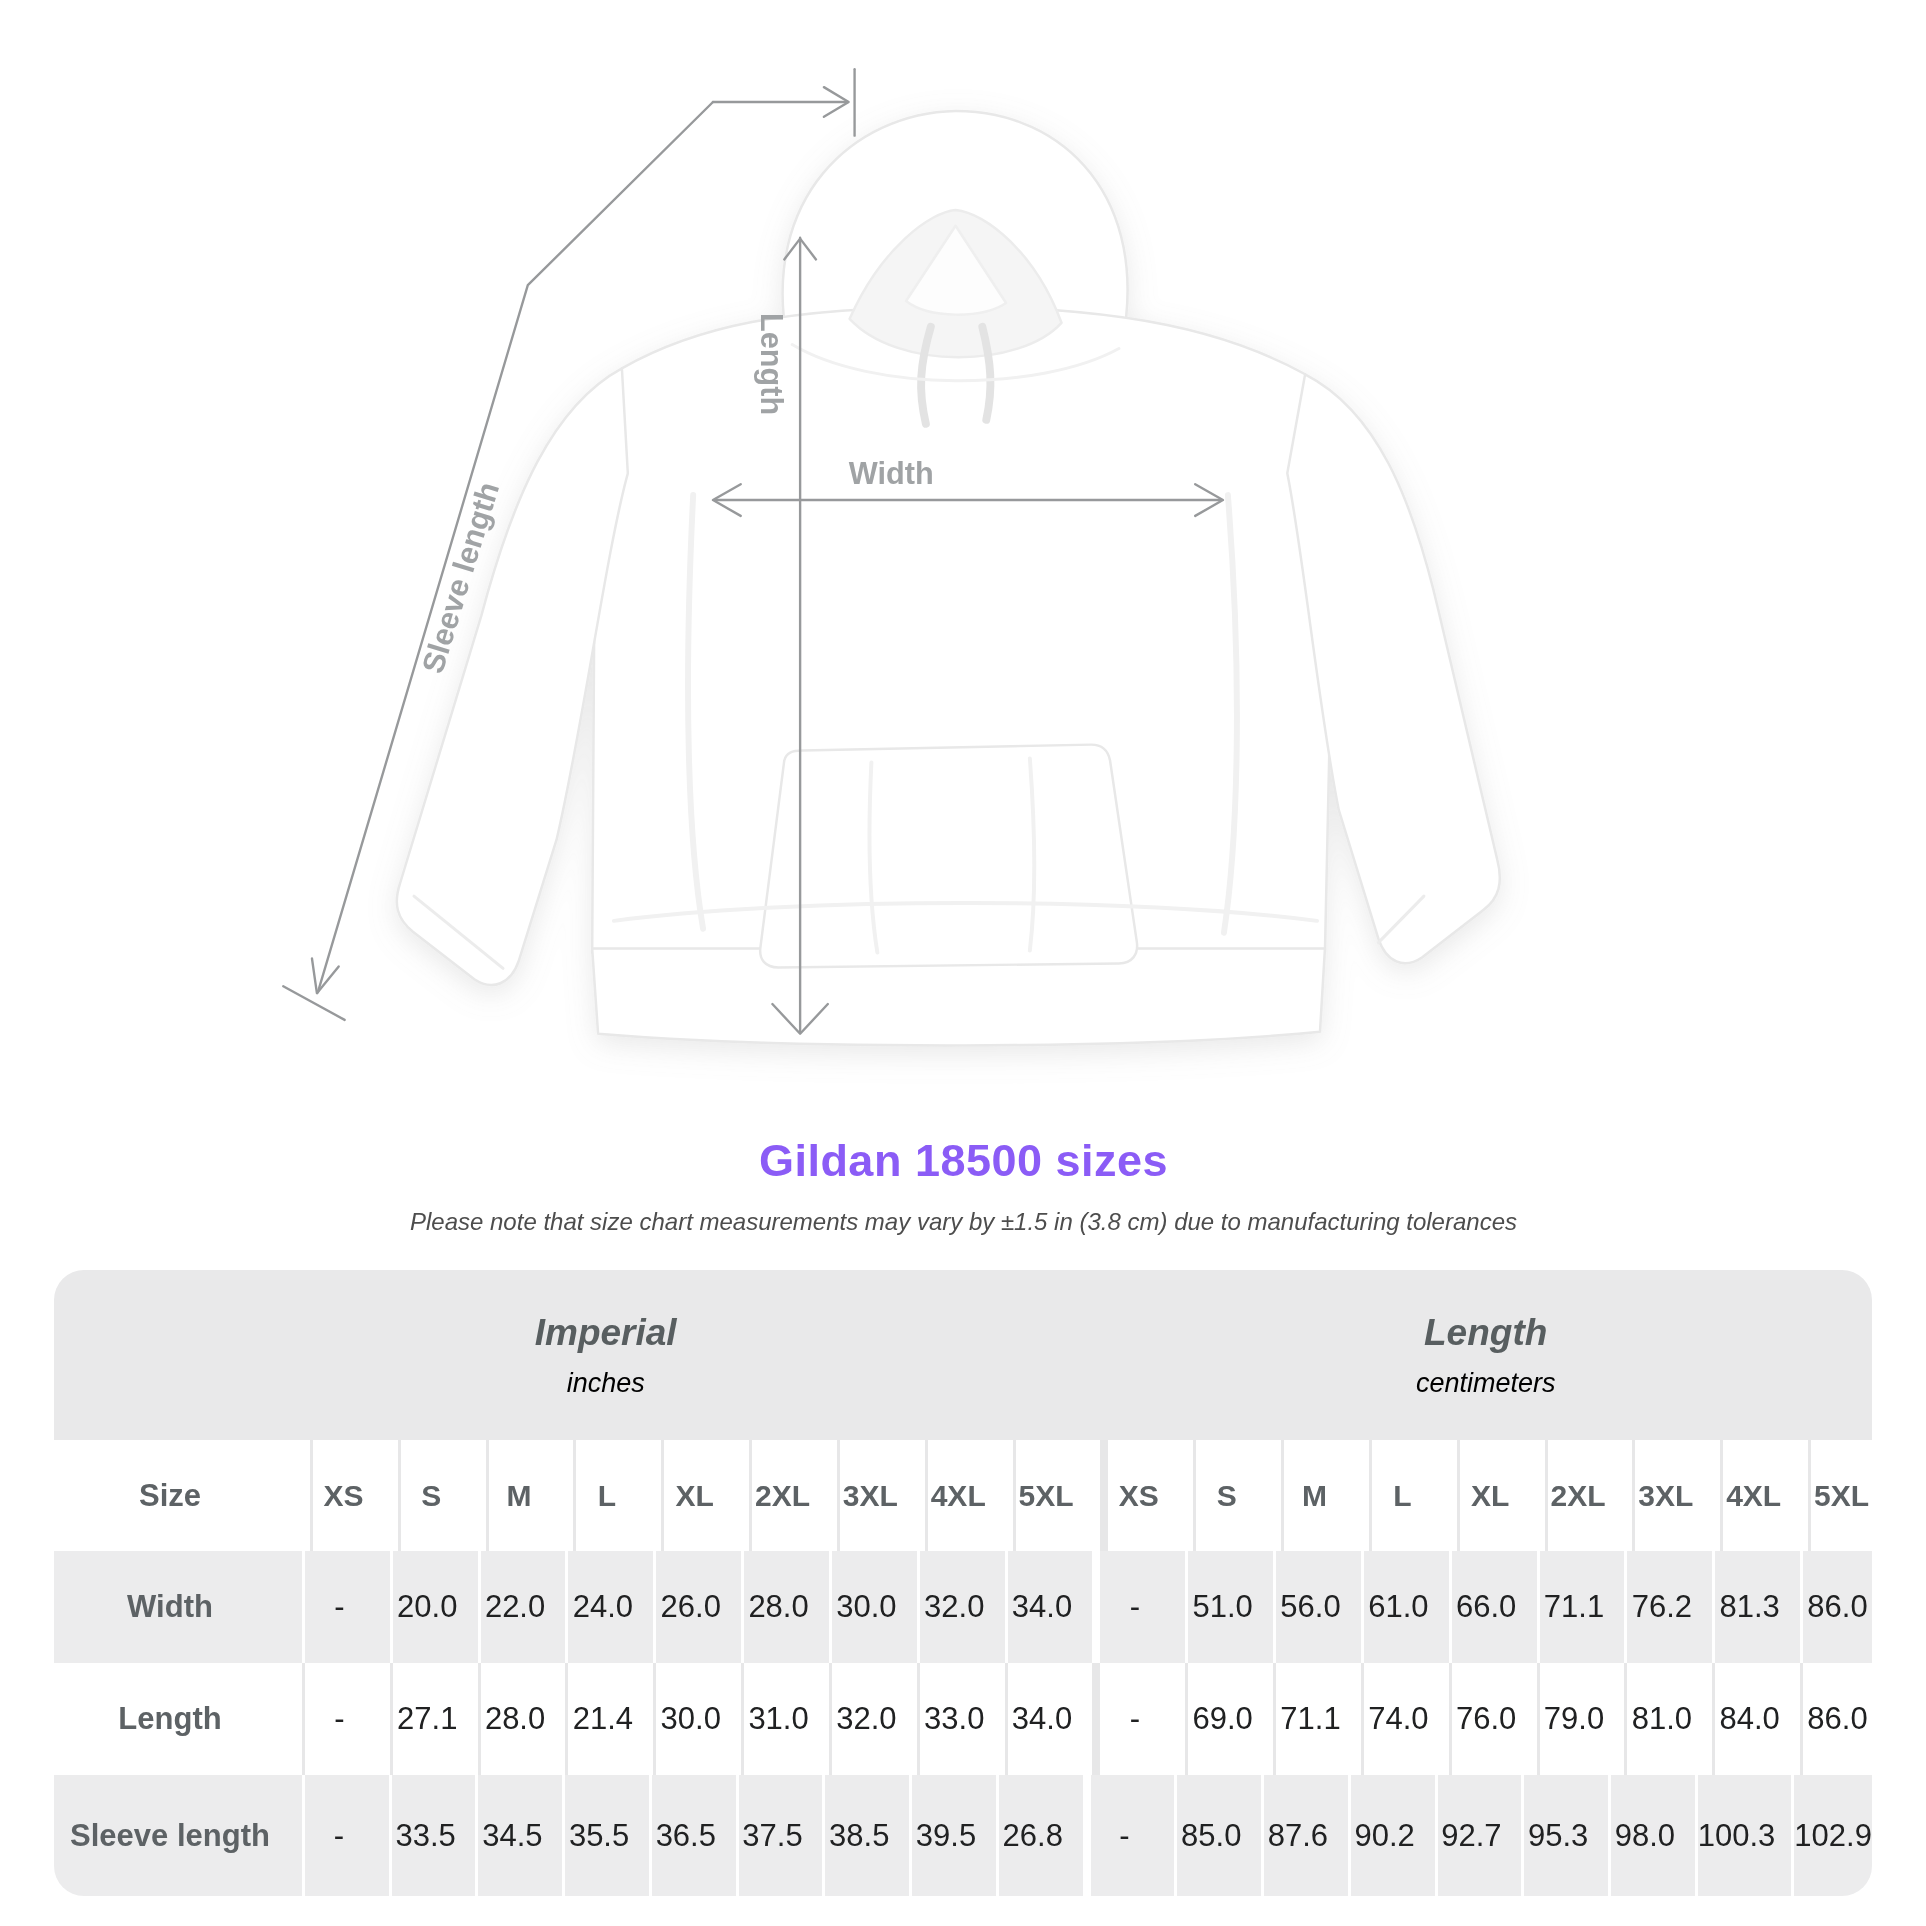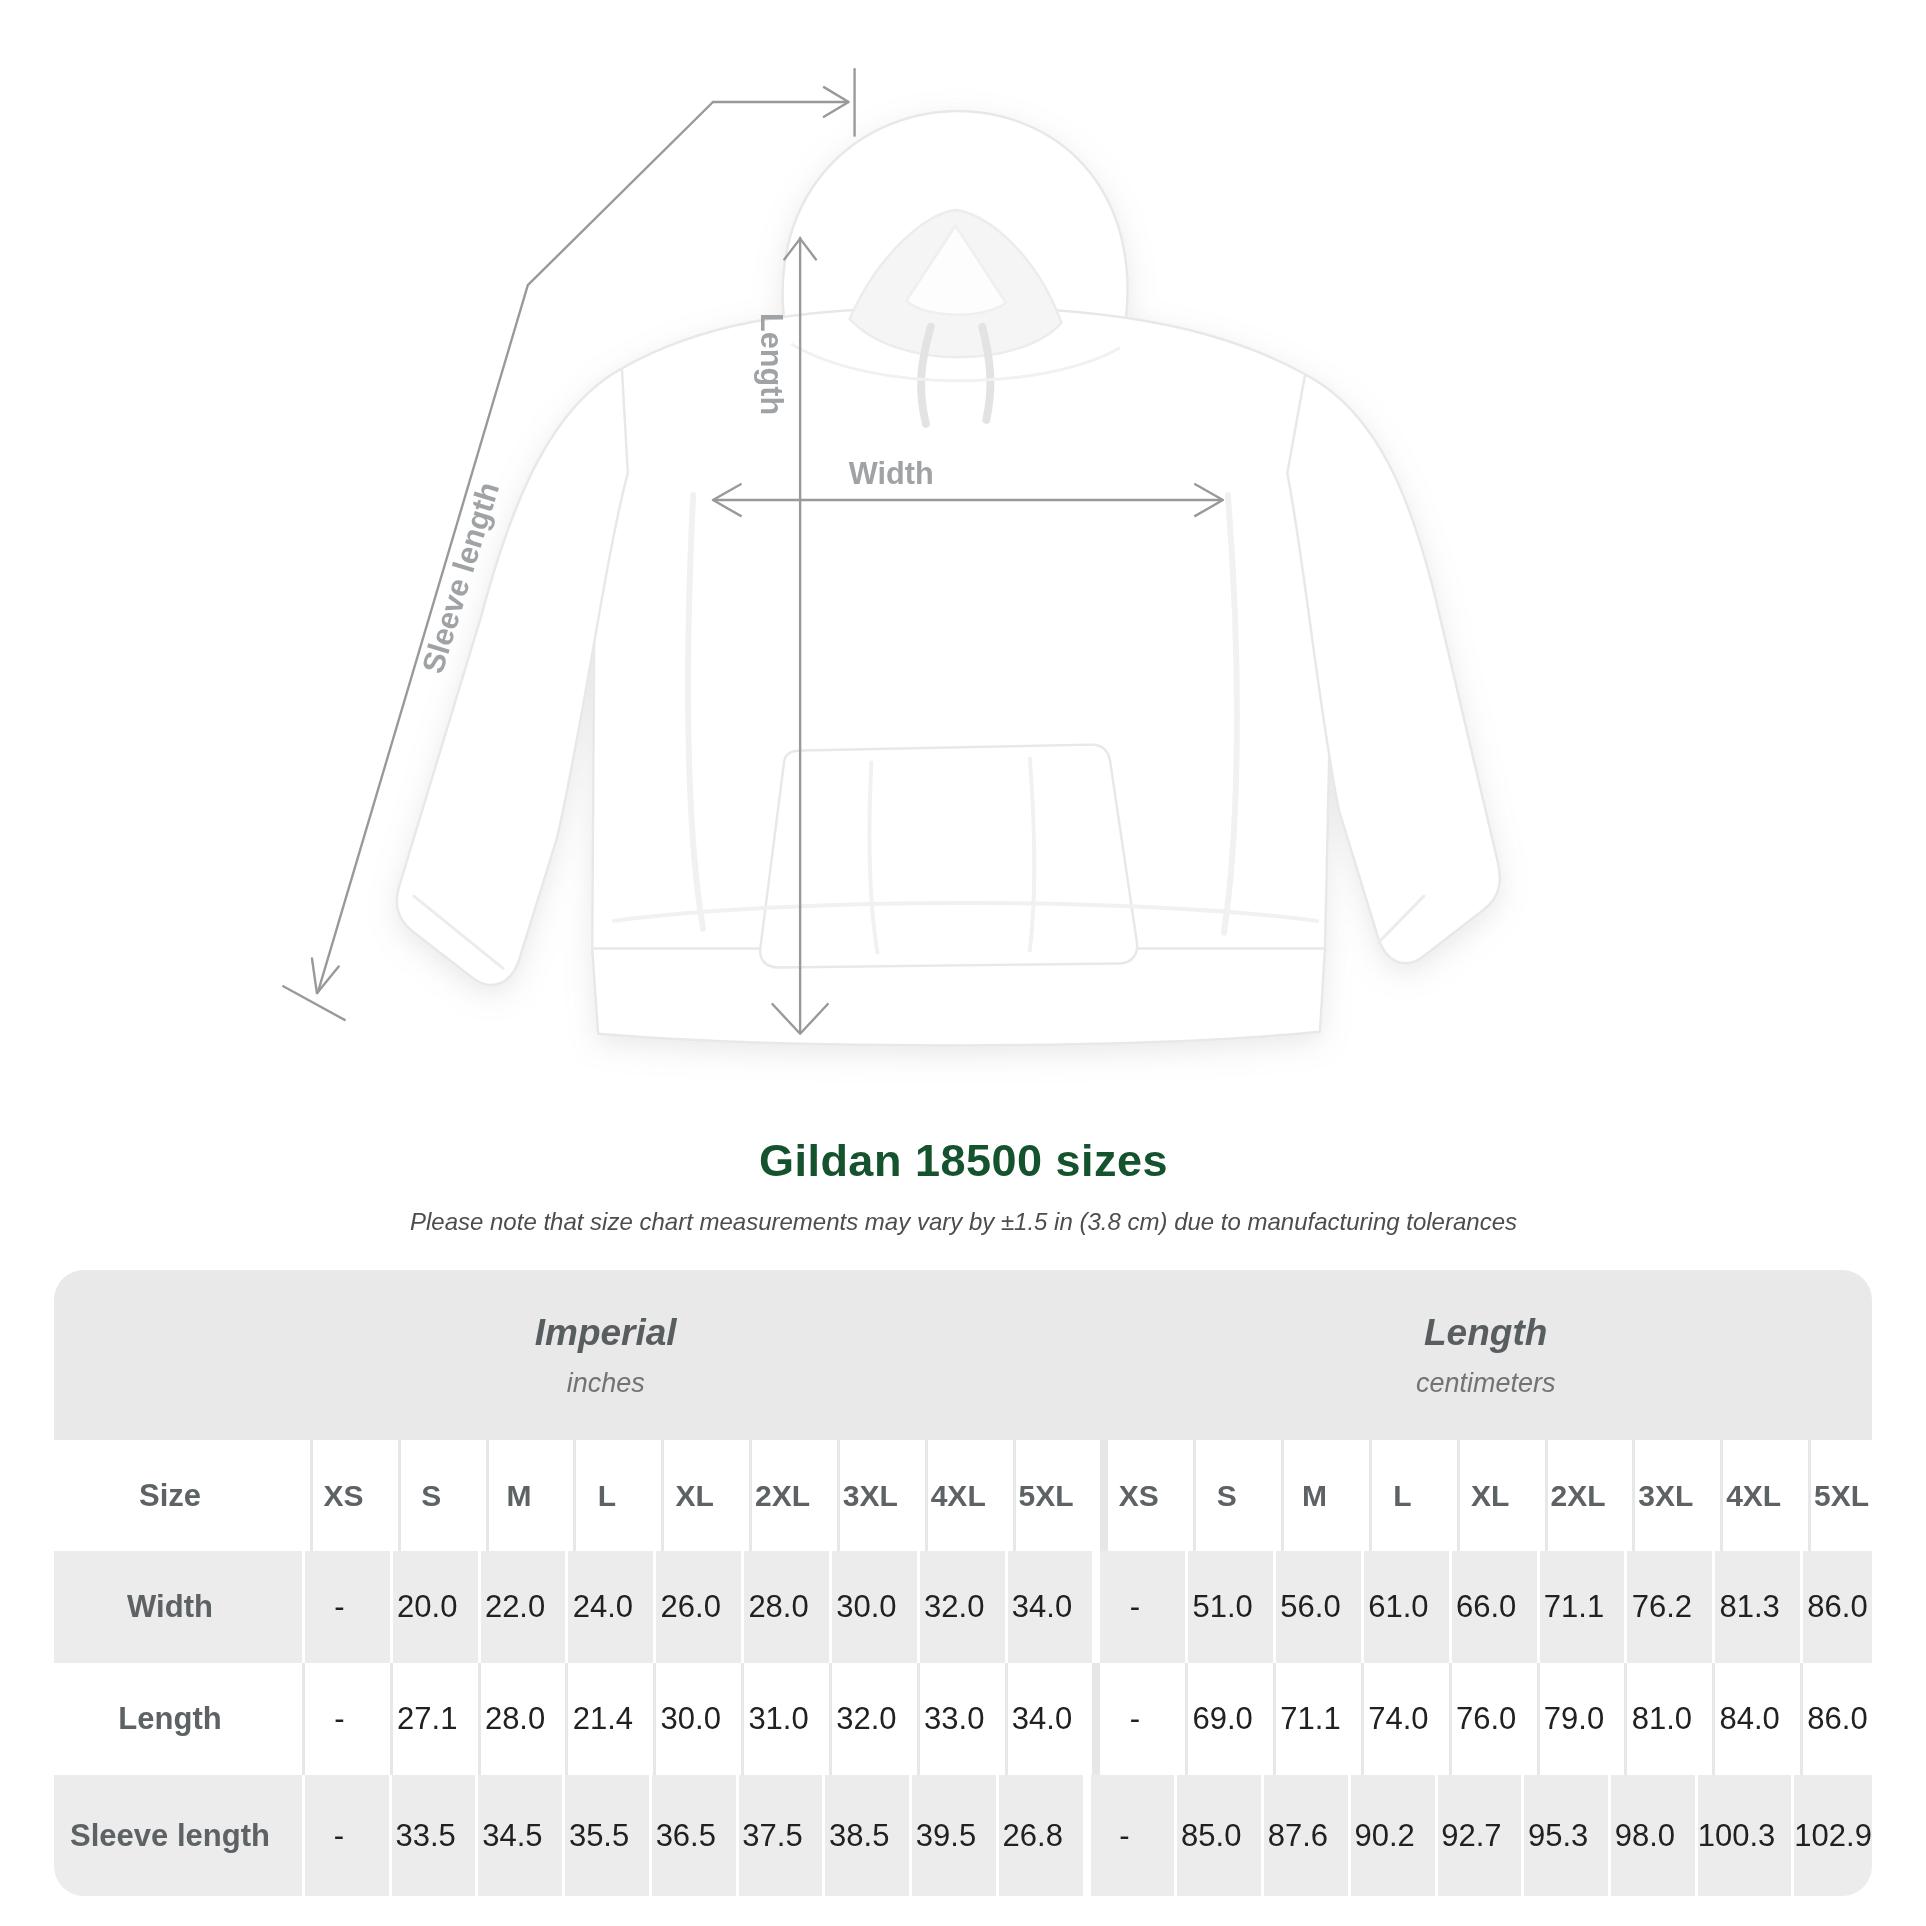--- a/index.html
+++ b/index.html
@@ -4,36 +4,36 @@
 <style>
   html,body{margin:0;padding:0;background:#ffffff;}
   body{
     width:1927px;height:1927px;position:relative;overflow:hidden;
     font-family:"Liberation Sans","DejaVu Sans",sans-serif;
     -webkit-font-smoothing:antialiased;
   }
   .diagram{position:absolute;top:0;left:0;width:1927px;height:1109px;}
   .page-title{
     position:absolute;top:1135px;left:0;width:100%;text-align:center;
-    font-size:45px;font-weight:700;color:#14532d;letter-spacing:0.5px;
+    font-size:45px;font-weight:700;color:#8b5cf6;letter-spacing:0.5px;
   }
   .page-subtitle{
     position:absolute;top:1208px;left:0;width:100%;text-align:center;
     font-size:24px;font-style:italic;color:#4d4d4d;
   }
   .size-table{
     position:absolute;top:1270px;left:54px;width:1818px;
     border-radius:30px;overflow:hidden;
   }
   .unit-header{display:flex;background:#e9e9ea;height:170px;}
   .unit-group{display:flex;flex-direction:column;align-items:center;justify-content:center;gap:14px;}
   .unit-group.imperial{width:56.4%;padding-left:78px;box-sizing:border-box;}
   .unit-group.metric{width:43.6%;padding-left:20px;box-sizing:border-box;}
   .unit-name{font-size:37px;font-weight:700;font-style:italic;color:#585e60;}
-  .unit-sub{font-size:27px;font-style:italic;color:#737373;}
+  .unit-sub{font-size:27px;font-style:italic;color:#000000;}
   .trow{display:flex;align-items:stretch;gap:16px;}
   .trow.r-size{height:111px;background:#ffffff;}
   .trow.r-g{height:112px;background:#ececed;}
   .trow.r-w{height:112px;background:#ffffff;}
   .trow.r-last{height:121px;}
   .c-lab{width:232px;display:flex;align-items:center;justify-content:center;
          font-size:31px;font-weight:700;color:#5d6265;box-sizing:border-box;}
   .c{flex:1;display:flex;align-items:center;justify-content:center;box-sizing:border-box;}
   .sz{font-size:30px;font-weight:700;color:#5d6265;margin-left:8px;}
   .val{font-size:31px;color:#202122;}

